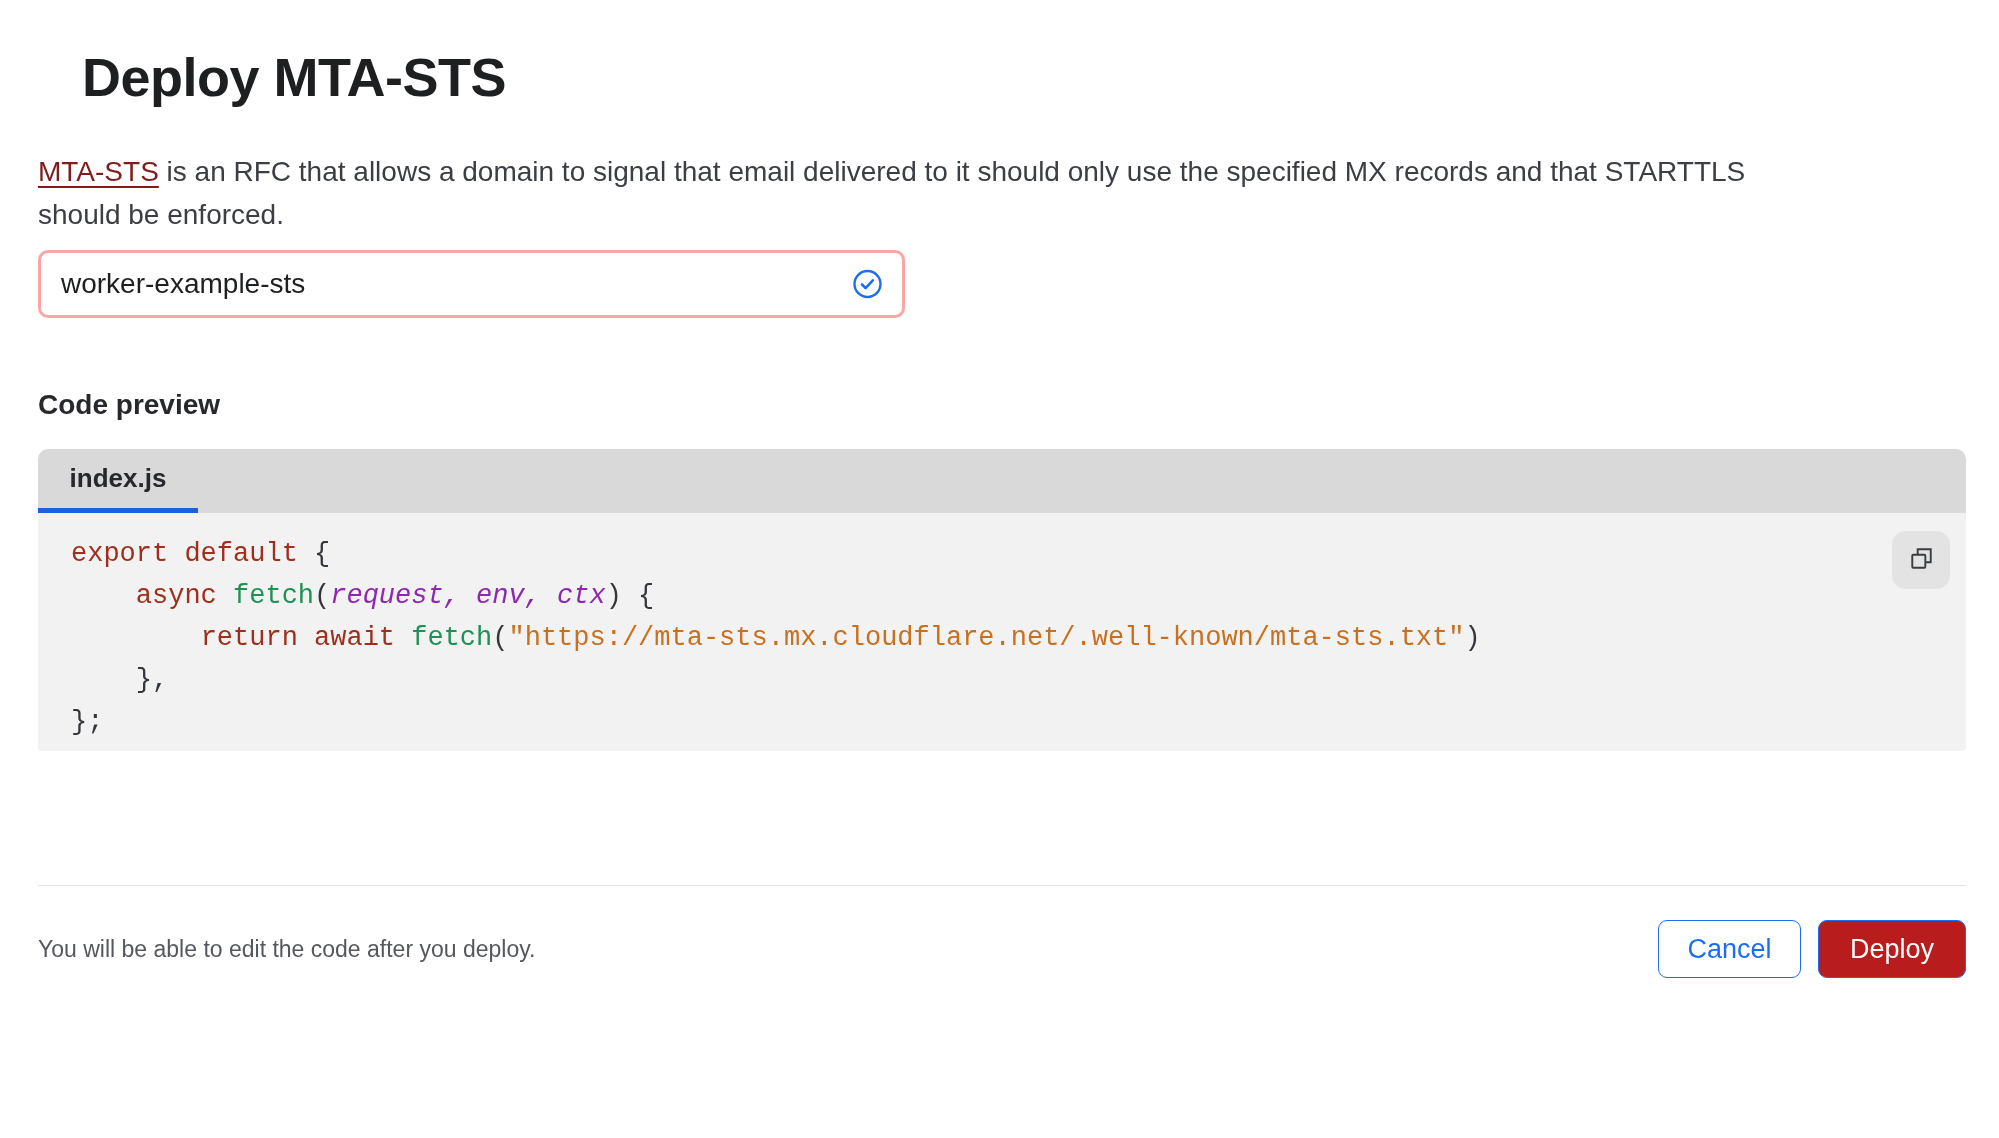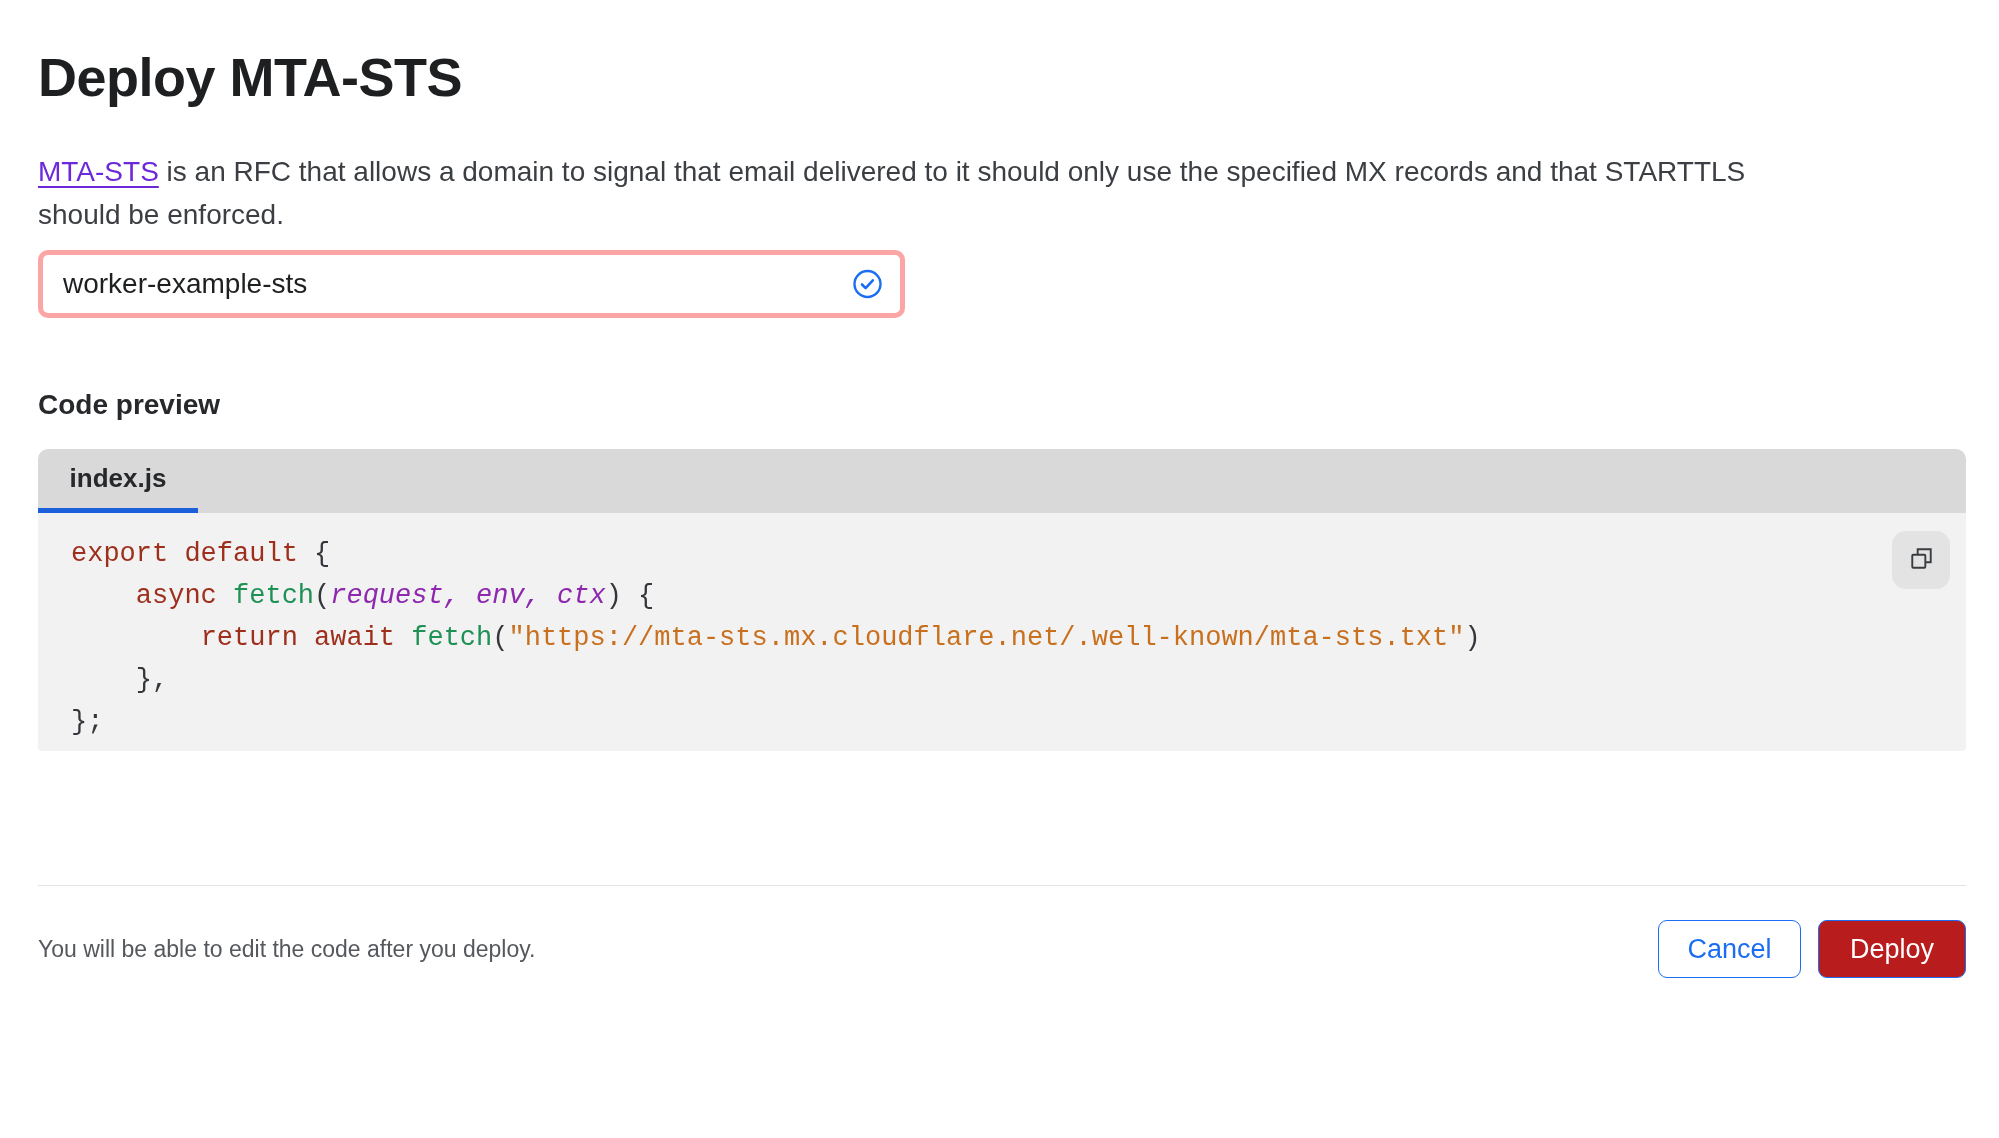--- a/index.html
+++ b/index.html
@@ -11,51 +11,52 @@
     overflow: hidden;
   }
   .container { padding: 0 33px 0 38px; }
 
   .page-title {
     margin-top: 46px;
     font-size: 54px;
     font-weight: 700;
     letter-spacing: -0.5px;
     color: #1d1f20;
+    margin-left: 44px;
   }
 
   .description {
     margin-top: 42px;
     font-size: 28px;
     line-height: 43px;
     color: #3b3e42;
     white-space: nowrap;
   }
   .description a {
-    color: #6d28d9;
+    color: #7f1d1d;
     text-decoration: underline;
     text-underline-offset: 5px;
     cursor: pointer;
   }
 
   .field-label {
     margin-top: 64px;
     font-size: 28px;
     font-weight: 700;
     color: #26282b;
   }
 
   .input-wrap {
     position: relative;
     margin-top: 14px;
     width: 867px; height: 68px;
   }
   .input-wrap input {
     width: 100%; height: 100%;
-    border: 5px solid #fca5a5;
+    border: 3px solid #fca5a5;
     border-radius: 10px;
     padding: 0 60px 0 20px;
     font-family: "Liberation Sans", sans-serif;
     font-size: 28px;
     color: #1d1f20;
     background: #ffffff;
     outline: none;
   }
   .input-check {
     position: absolute;

